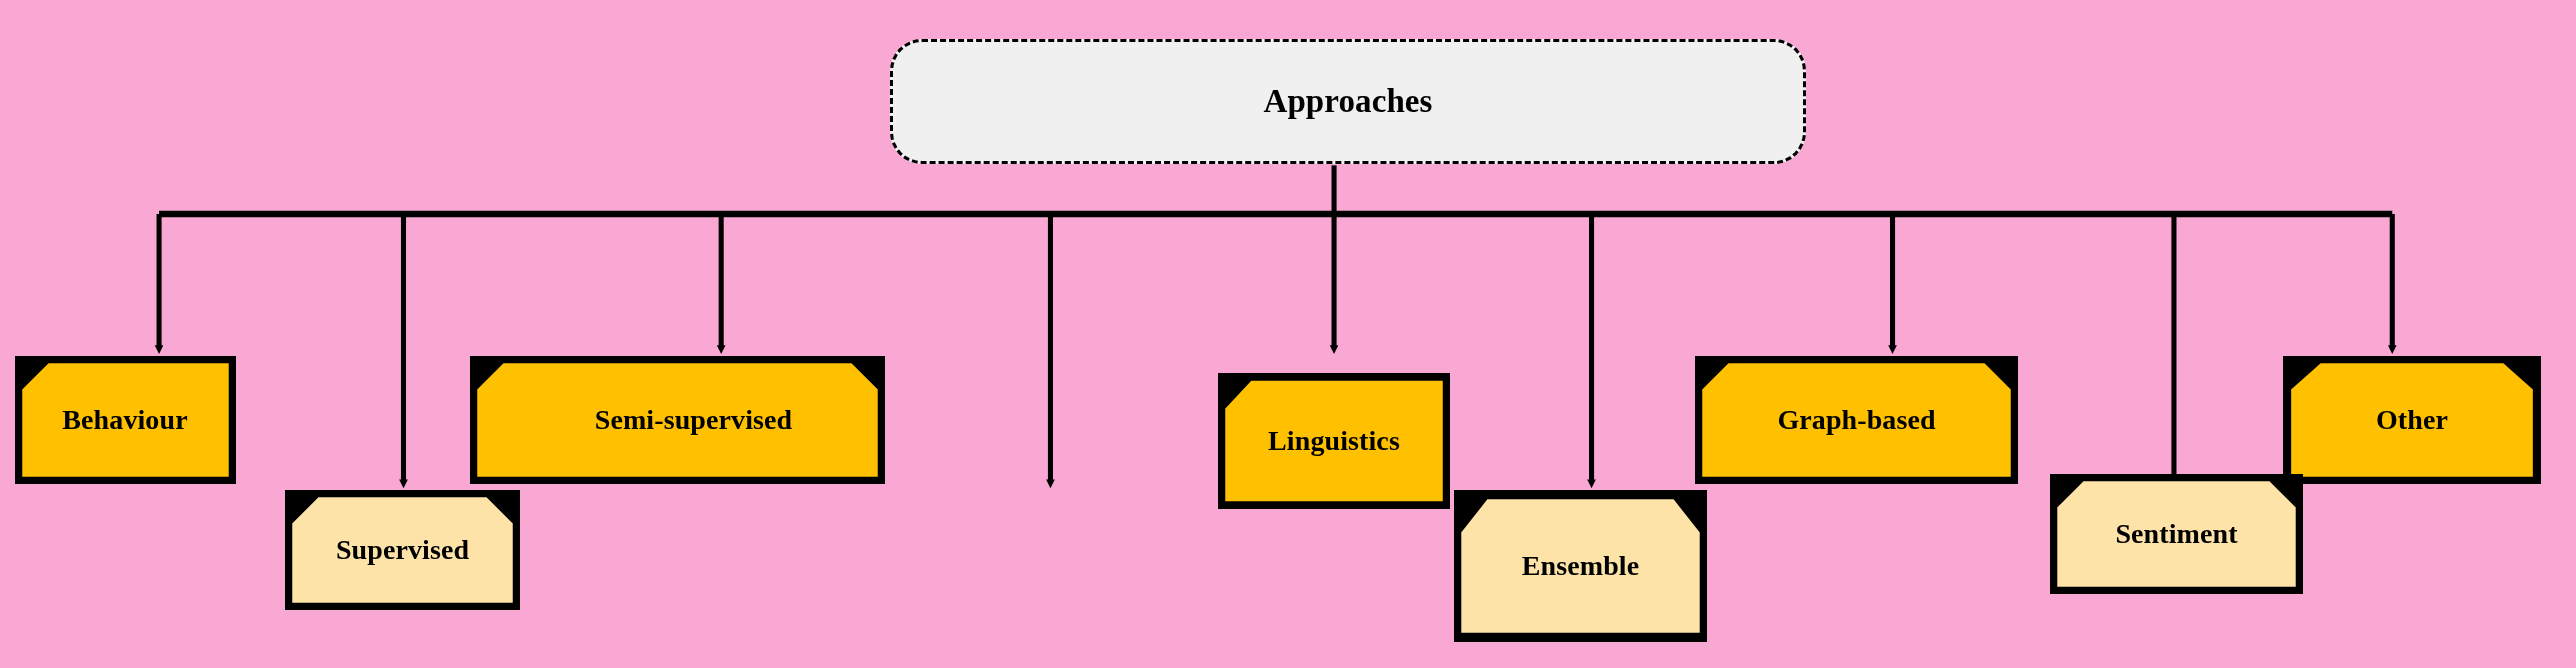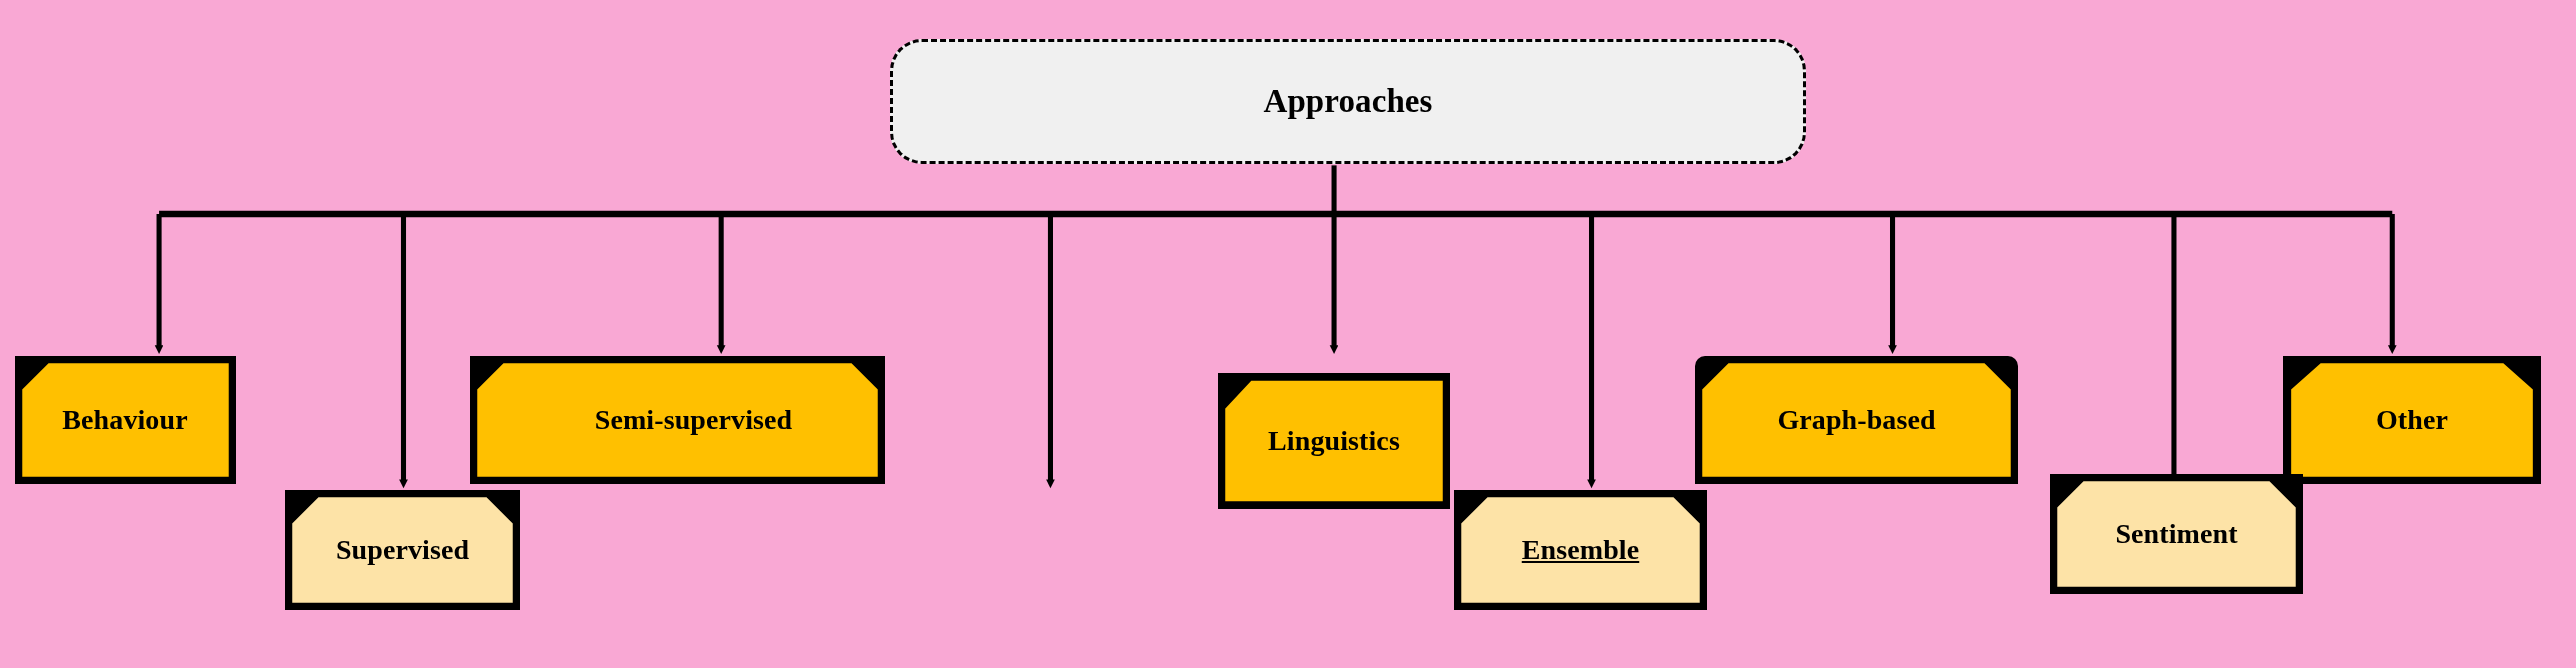--- a/index.html
+++ b/index.html
@@ -113,21 +113,21 @@
     <span class="node-label">Semi-supervised</span>
   </div>
 
   <div class="node child-node level-1" style="left:1218px; top:373px; width:232px; height:136px;">
     <svg class="child-shape" viewBox="0 0 320 176" preserveAspectRatio="none">
       <polygon points="5,44 44,5 315,5 315,171 5,171" fill="#ffc000" stroke="#000000" stroke-width="10" stroke-linejoin="miter"></polygon>
     </svg>
     <span class="node-label">Linguistics</span>
   </div>
 
-  <div class="node child-node level-1" style="left:1695px; top:356px; width:323px; height:128px;border-radius:10px;">
+  <div class="node child-node level-1" style="left:1695px; top:356px; width:323px; height:128px;">
     <svg class="child-shape" viewBox="0 0 445 176" preserveAspectRatio="none">
       <polygon points="5,44 44,5 401,5 440,44 440,171 5,171" fill="#ffc000" stroke="#000000" stroke-width="10" stroke-linejoin="miter"></polygon>
     </svg>
     <span class="node-label">Graph-based</span>
   </div>
 
   <div class="node child-node level-1" style="left:2283px; top:356px; width:258px; height:128px;">
     <svg class="child-shape" viewBox="0 0 316 176" preserveAspectRatio="none">
       <polygon points="5,44 44,5 272,5 311,44 311,171 5,171" fill="#ffc000" stroke="#000000" stroke-width="10" stroke-linejoin="miter"></polygon>
     </svg>
@@ -135,21 +135,21 @@
   </div>
 
   <div class="node child-node level-2" style="left:285px; top:490px; width:235px; height:120px;">
     <svg class="child-shape" viewBox="0 0 324 165" preserveAspectRatio="none">
       <polygon points="5,44 44,5 280,5 319,44 319,160 5,160" fill="#fde3a7" stroke="#000000" stroke-width="10" stroke-linejoin="miter"></polygon>
     </svg>
     <span class="node-label">Supervised</span>
   </div>
 
 
-  <div class="node child-node level-2" style="left:1454px; top:490px; width:253px; height:120px;text-decoration:underline;">
+  <div class="node child-node level-2" style="left:1454px; top:490px; width:253px; height:152px;">
     <svg class="child-shape" viewBox="0 0 348 165" preserveAspectRatio="none">
       <polygon points="5,44 44,5 304,5 343,44 343,160 5,160" fill="#fde3a7" stroke="#000000" stroke-width="10" stroke-linejoin="miter"></polygon>
     </svg>
     <span class="node-label">Ensemble</span>
   </div>
 
   <div class="node child-node level-2" style="left:2050px; top:474px; width:253px; height:120px;">
     <svg class="child-shape" viewBox="0 0 348 165" preserveAspectRatio="none">
       <polygon points="5,44 44,5 304,5 343,44 343,160 5,160" fill="#fde3a7" stroke="#000000" stroke-width="10" stroke-linejoin="miter"></polygon>
     </svg>

